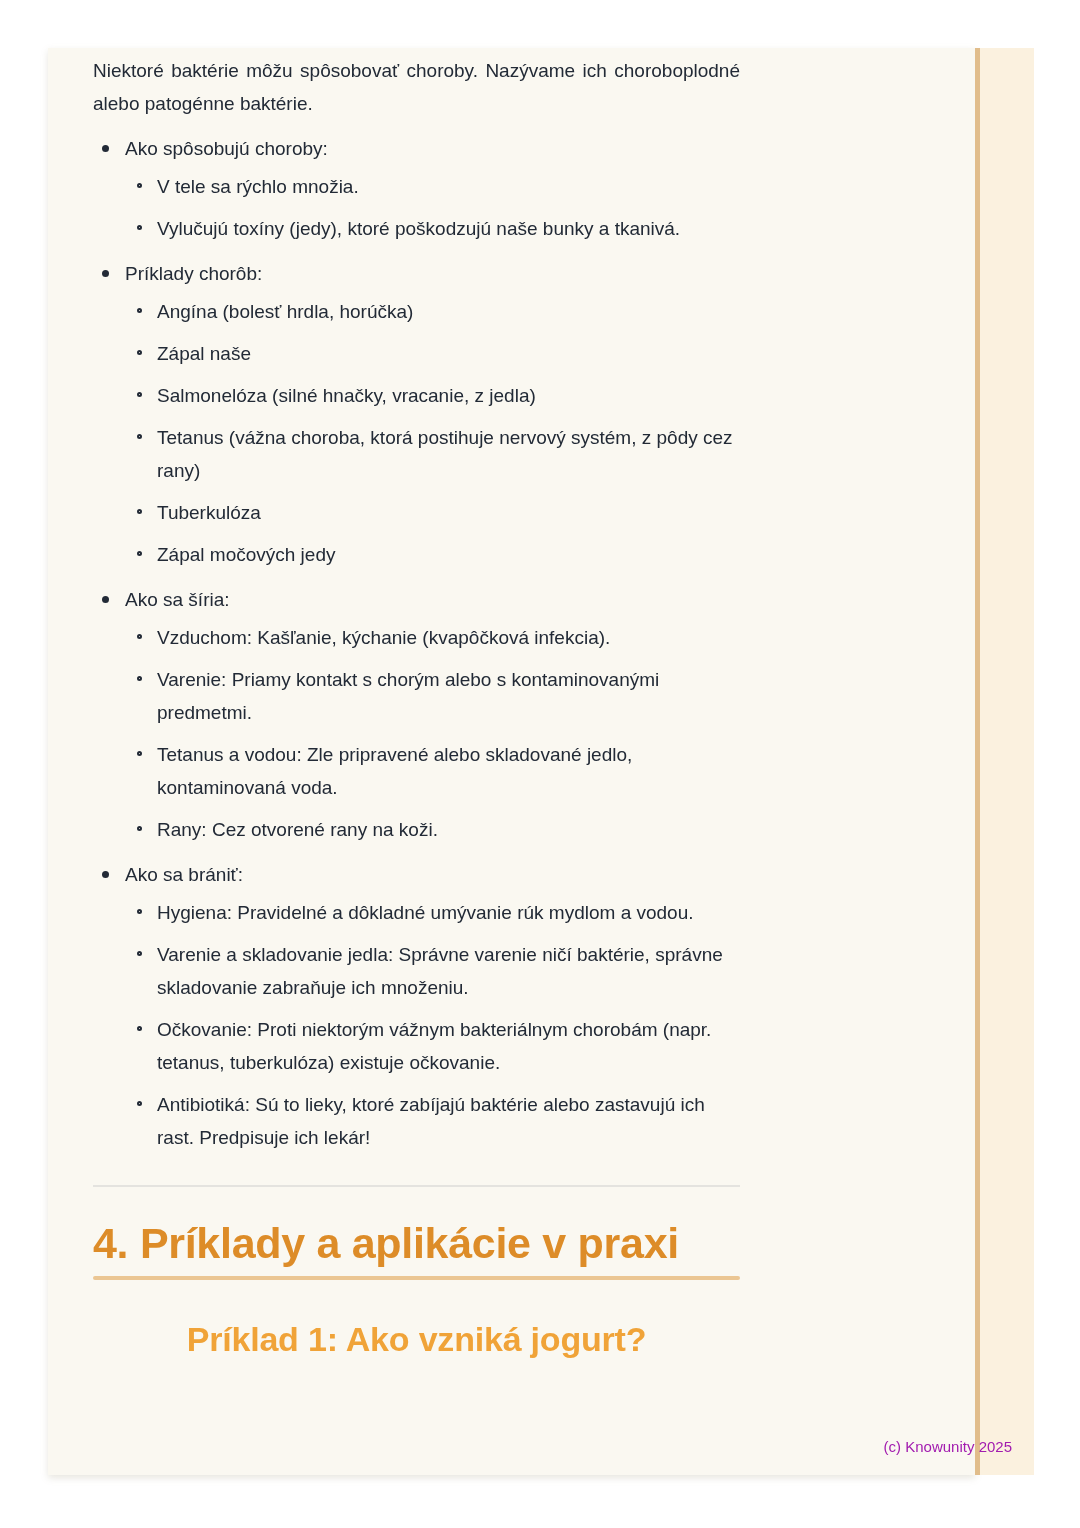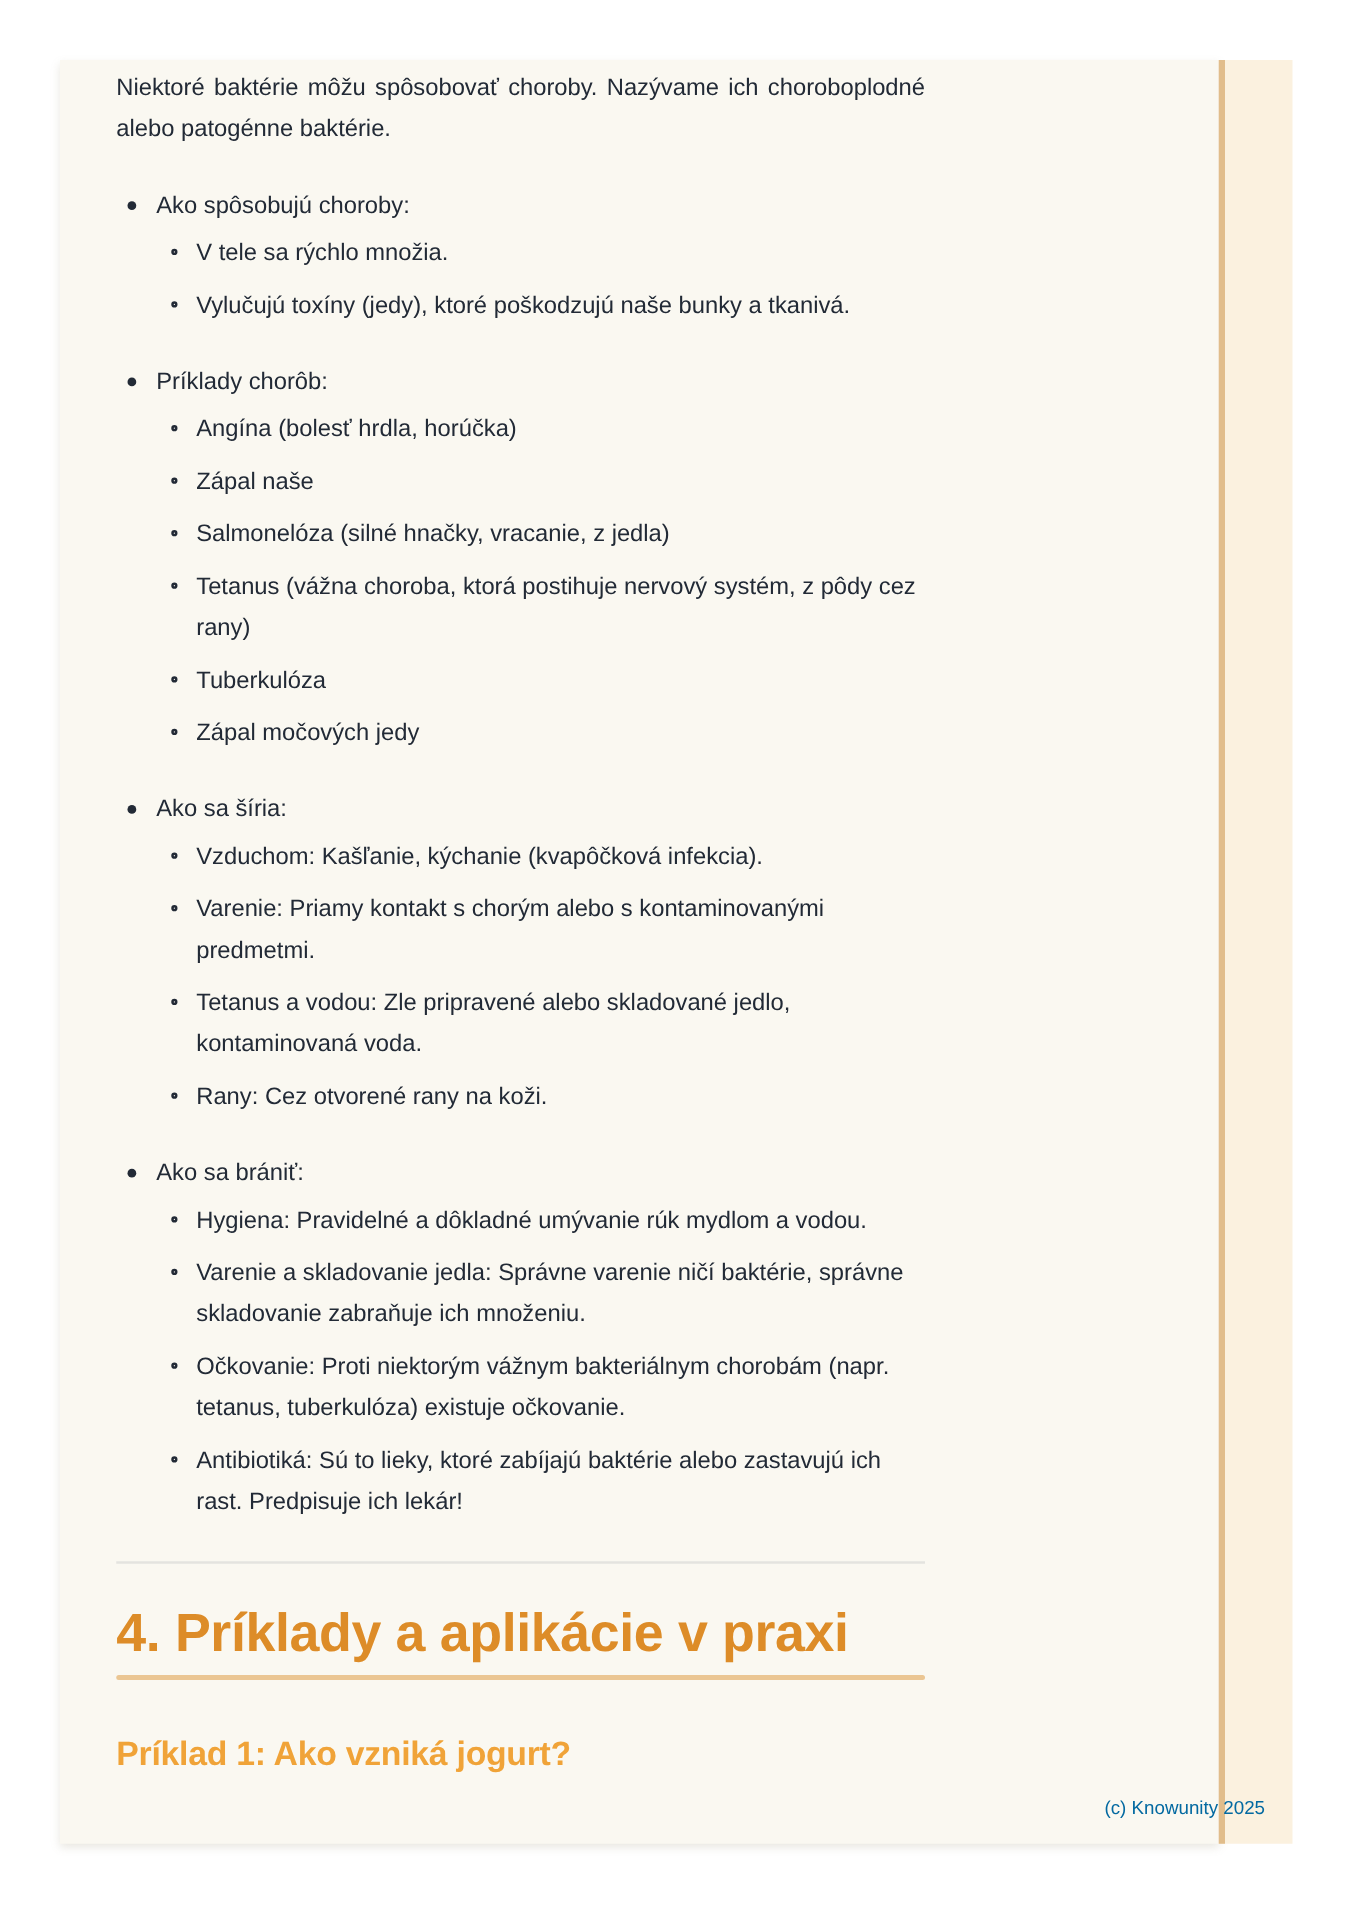--- a/index.html
+++ b/index.html
@@ -43,21 +43,21 @@
     line-height: 33px;
   }
   .text-col { width: 737px; }
 
   .intro {
     margin: 0;
     text-align: justify;
   }
   .intro b, .item-text b, .group-title { font-weight: 400; }
 
-  .list-group { margin-top: 28px; }
+  .list-group { margin-top: 12px; }
 
   .group-title {
     position: relative;
     padding-left: 32px;
   }
   .bullet-dot {
     position: absolute;
     left: 9px;
     top: 13px;
     width: 7px;
@@ -98,34 +98,35 @@
     letter-spacing: -0.3px;
   }
   .orange-rule {
     height: 4px;
     background: #ebc693;
     border-radius: 2px;
     margin-top: 13px;
   }
   .sub-heading {
     margin: 42px 0 0 0;
-    font-size: 27px;
+    font-size: 34px;
     line-height: 34px;
     font-weight: 700;
     color: #f0a338;
     letter-spacing: -0.2px;
+    text-align: center;
   }
 
   .page-footer {
     position: absolute;
     top: 1437px;
     right: 68px;
     font-size: 15px;
     line-height: 20px;
-    color: #0369a1;
+    color: #a21caf;
     z-index: 3;
   }
 </style>
 </head>
 <body>
 
 <div class="doc-page">
   <div class="content text-col">
 
     <p class="intro">Niektoré baktérie môžu spôsobovať choroby. Nazývame ich <b>choroboplodné</b> alebo <b>patogénne</b> baktérie.</p>

